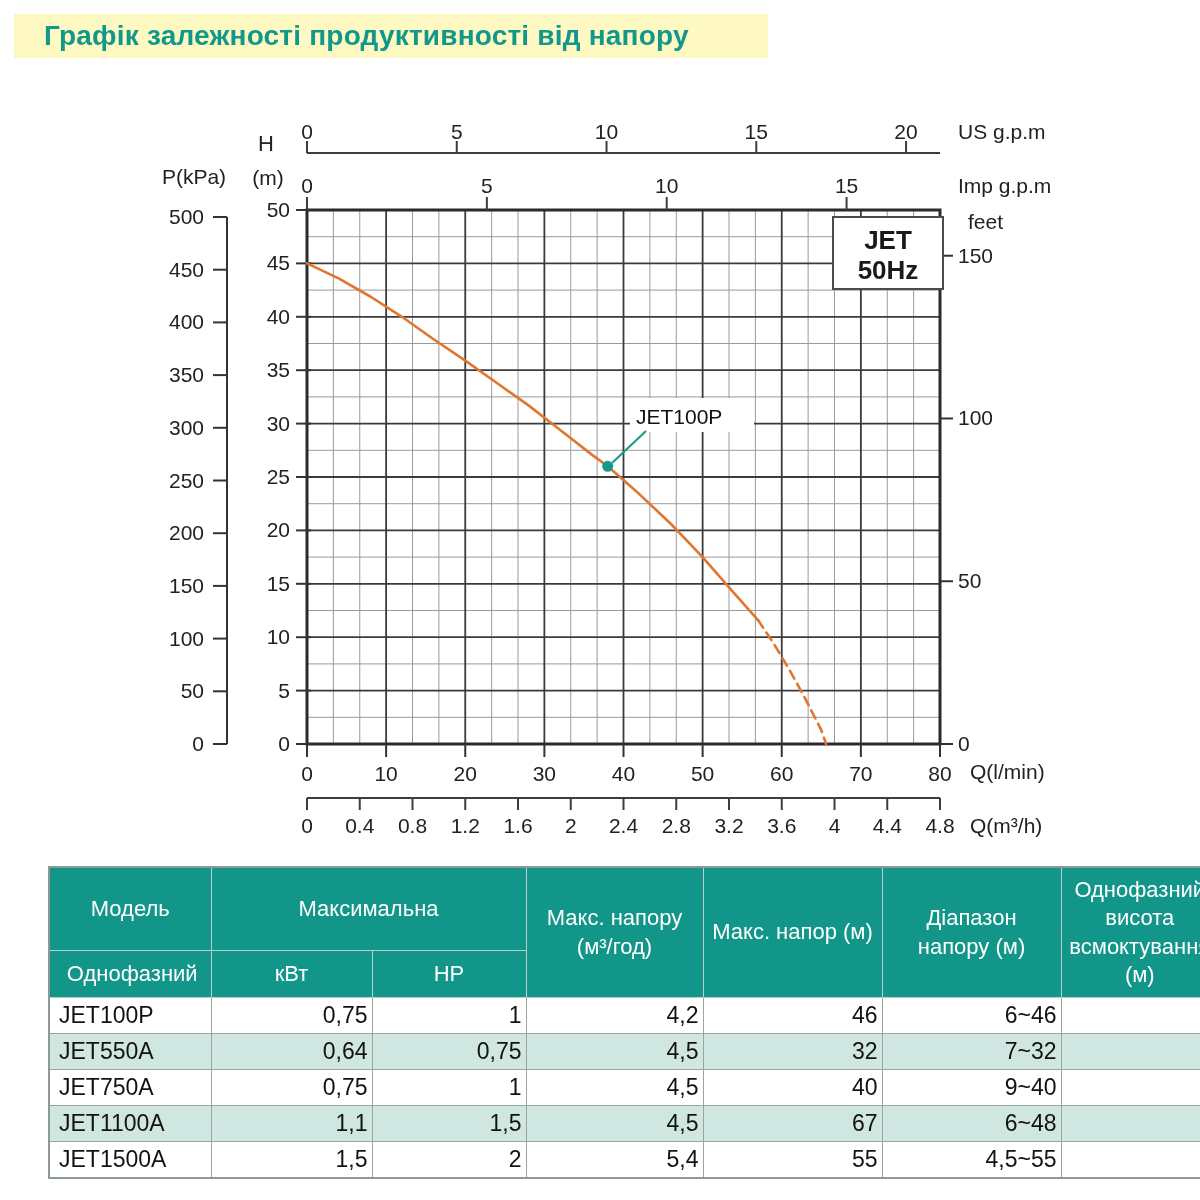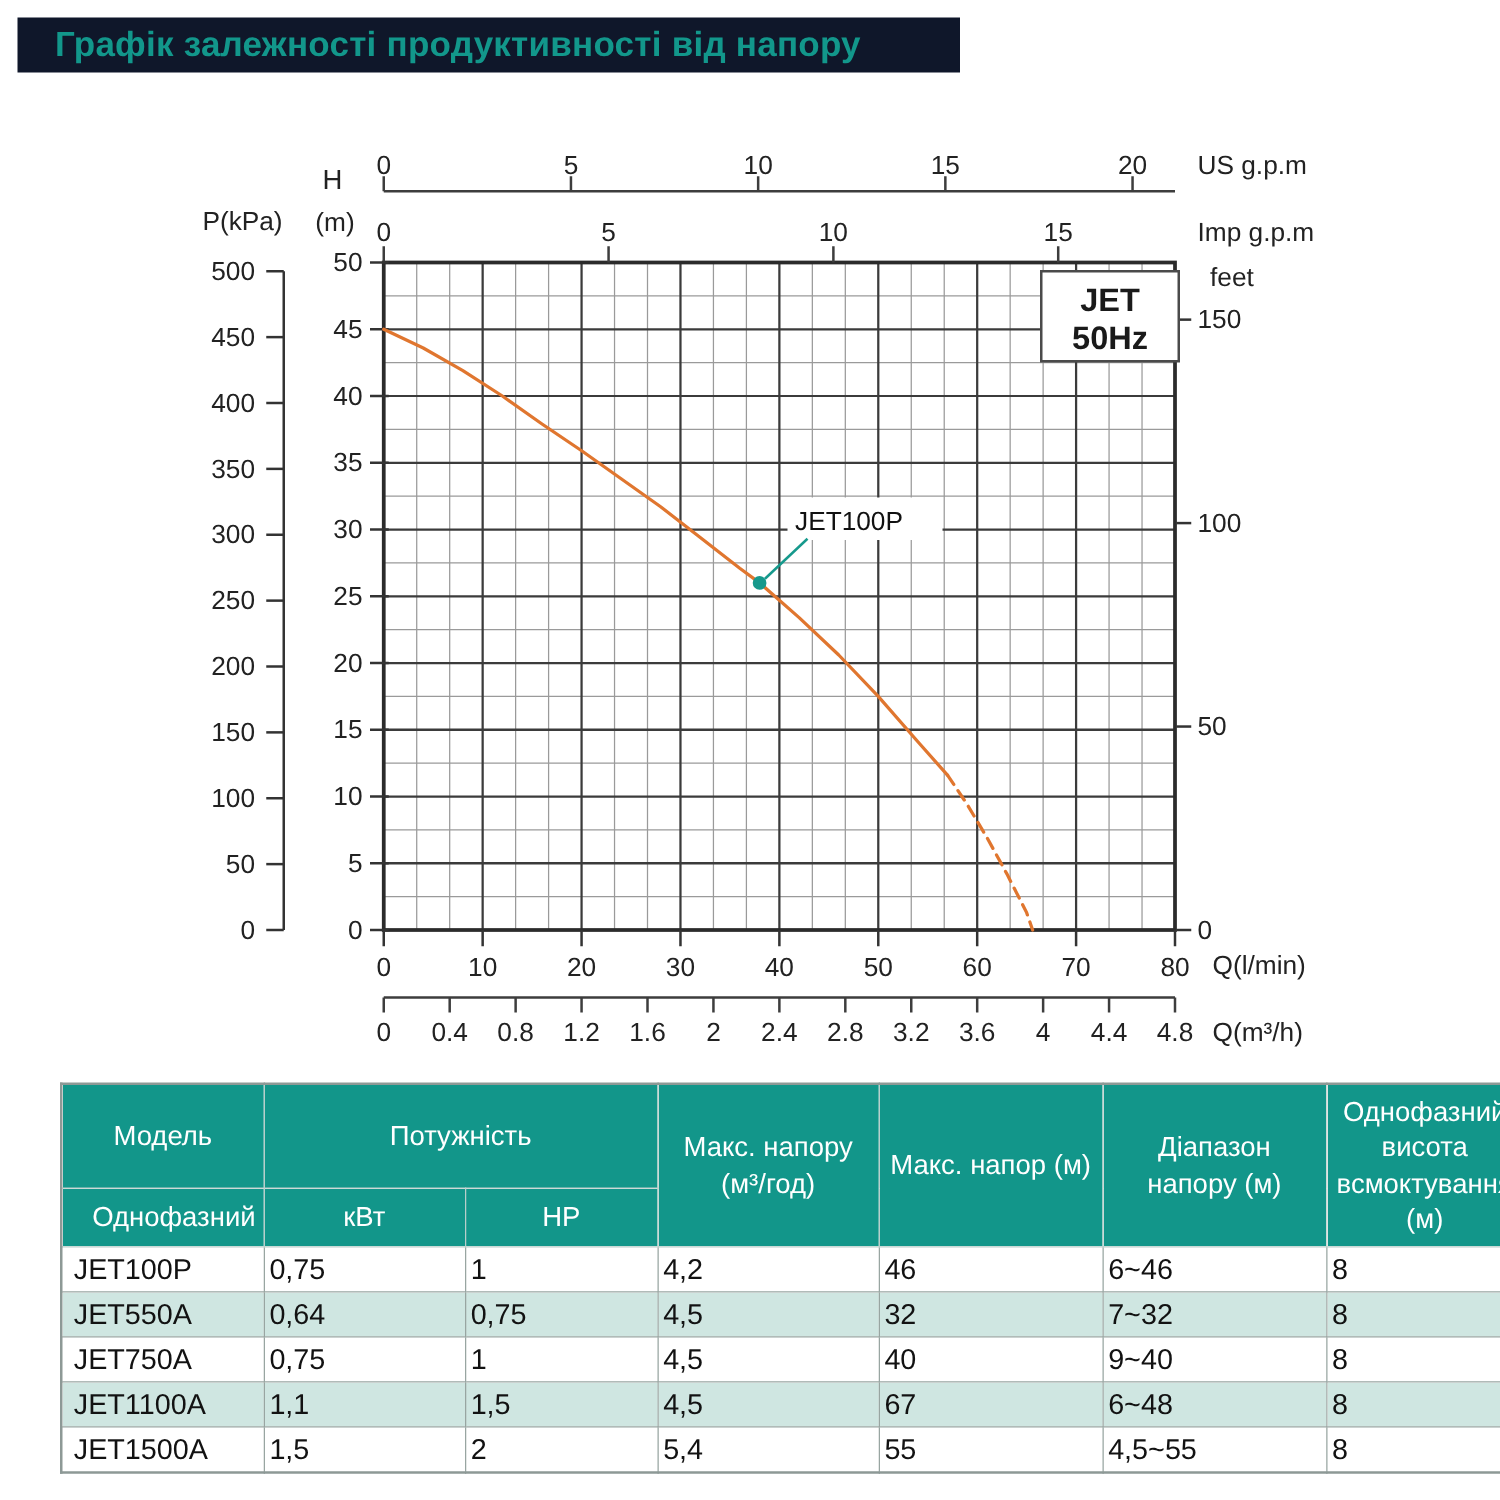--- a/index.html
+++ b/index.html
@@ -2,44 +2,44 @@
 <html><head>
 <meta charset="utf-8">
 <style>
   html,body{margin:0;padding:0;}
   body{
     width:1200px;height:1200px;position:relative;background:#ffffff;
     font-family:"Liberation Sans", sans-serif;overflow:hidden;
   }
   .title-bar{
     position:absolute;left:14px;top:14px;width:754px;height:44px;
-    background:#0f172a;display:flex;align-items:center;
+    background:#fef9c3;display:flex;align-items:center;
   }
   .title-bar .title-text{
     color:#12978b;font-size:28px;font-weight:bold;padding-left:30px;letter-spacing:.2px;
     white-space:nowrap;
   }
   #chart-svg{position:absolute;left:0;top:0;}
   #chart-svg text{font-family:"Liberation Sans", sans-serif;}
   .pump-table{position:absolute;left:16px;top:866px;padding-left:32px;}
   table.spec{
     border-collapse:collapse;table-layout:fixed;width:1170px;
     border:2px solid #8d9996;
   }
   table.spec th,table.spec td{border:1.6px solid #98a5a1;overflow:hidden;}
   table.spec thead th{
     background:#12968a;color:#ffffff;font-weight:400;font-size:22px;
     border-color:#b9ceca;line-height:1.28;padding:3px 6px;text-align:center;
     vertical-align:middle;
   }
   table.spec thead tr.h1 th{height:76px;}
   table.spec thead tr.h2 th{height:40px;}
-  table.spec thead th.left{text-align:right;padding-left:10px;}
+  table.spec thead th.left{text-align:center;padding-left:10px;}
   table.spec tbody td{
-    font-size:23px;color:#121212;text-align:left;height:35px;
+    font-size:23px;color:#121212;text-align:right;height:35px;
     background:#ffffff;padding:0 4px;
   }
   table.spec tbody tr:nth-child(even) td{background:#cfe6e1;}
   table.spec tbody td.left{text-align:left;padding-left:9px;}
 </style>
 </head>
 <body>
 
 <div class="title-bar">
   <span class="title-text">Графік залежності продуктивності від напору</span>
@@ -232,21 +232,21 @@
         <col style="width:161px">
         <col style="width:154px">
       <col style="width:177px">
         <col style="width:179px">
         <col style="width:179px">
       <col style="width:158px">
     </colgroup>
     <thead>
       <tr class="h1">
         <th>Модель</th>
-        <th colspan="2">Потужність</th>
+        <th colspan="2">Максимальна</th>
         <th rowspan="2">Макс. напору (м³/год)</th>
         <th rowspan="2">Макс. напор (м)</th>
         <th rowspan="2">Діапазон напору (м)</th>
         <th rowspan="2">Однофазний висота всмоктування (м)</th>
       </tr>
       <tr class="h2">
         <th class="left">Однофазний</th>
         <th>кВт</th>
         <th>HP</th>
       </tr>

